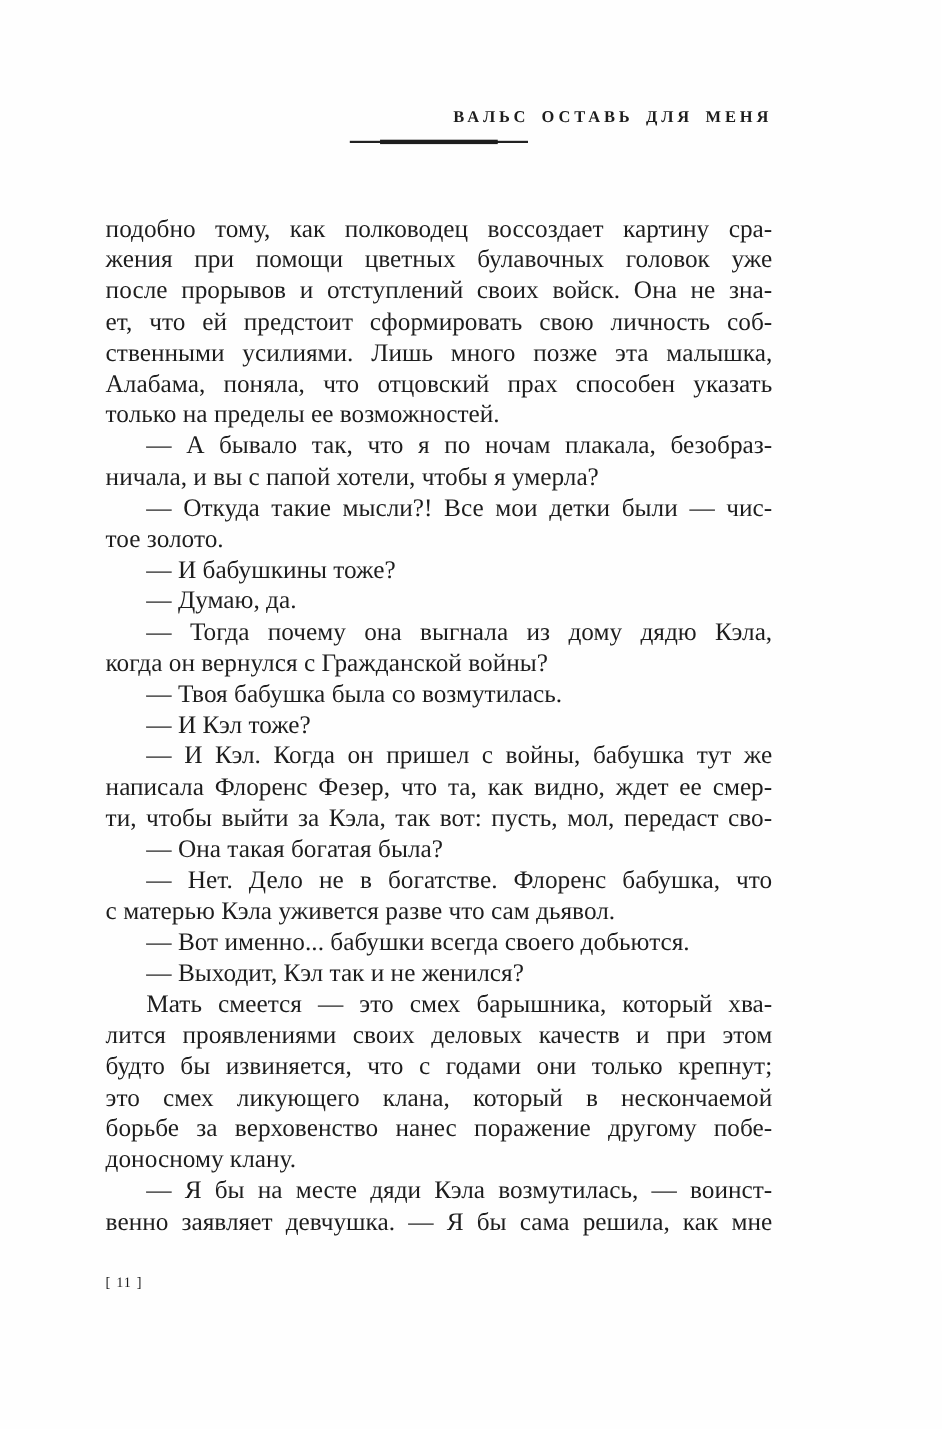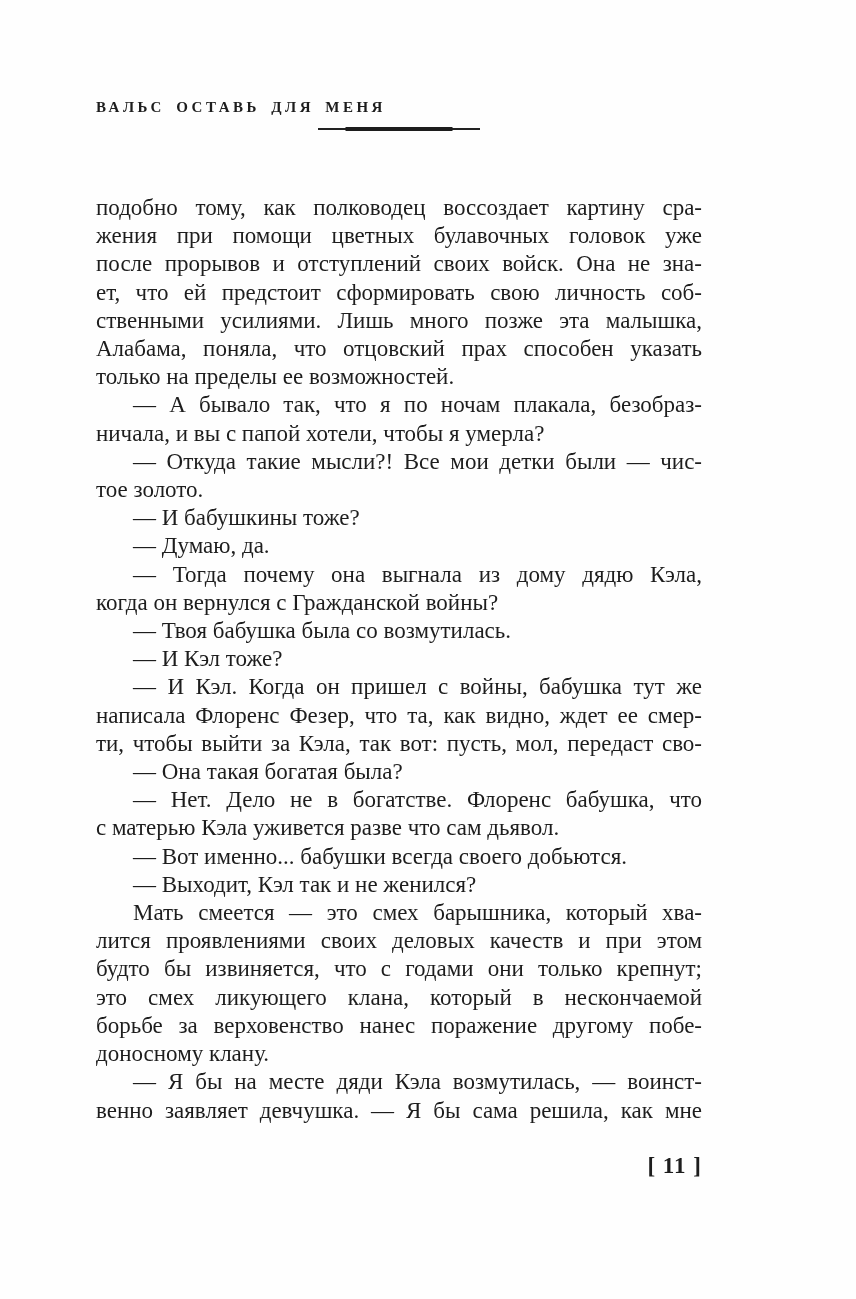--- a/index.html
+++ b/index.html
@@ -17,21 +17,21 @@
     background: #fefefe;
     font-family: "Liberation Serif", "DejaVu Serif", serif;
     color: #1d1d1d;
   }
   
   .running-title {
     position: absolute;
     left: 96px;
     width: 606px;
     top: 99px;
-    text-align: left;
+    text-align: right;
     font-size: 15px;
     font-weight: bold;
     letter-spacing: 3.5px;
     word-spacing: 4px;
     line-height: 16px;
     white-space: nowrap;
   }
   
   .ornament {
     position: absolute;
@@ -78,23 +78,23 @@
     text-align: center;
     text-align-last: left;
   }
   .line.ind { text-indent: 37px; }
   
   .page-number {
     position: absolute;
     left: 96px;
     width: 606px;
     top: 1155px;
-    text-align: right;
-    font-size: 23px;
-    font-weight: bold;
+    text-align: left;
+    font-size: 13px;
+    font-weight: normal;
     line-height: 22px;
     letter-spacing: 1px;
   }
 </style>
 </head>
 <body>
 
 <div class="page" style="background: rgb(254, 254, 254); color: rgb(29, 29, 29);">
 
   <div class="running-title">ВАЛЬС ОСТАВЬ ДЛЯ МЕНЯ</div>

